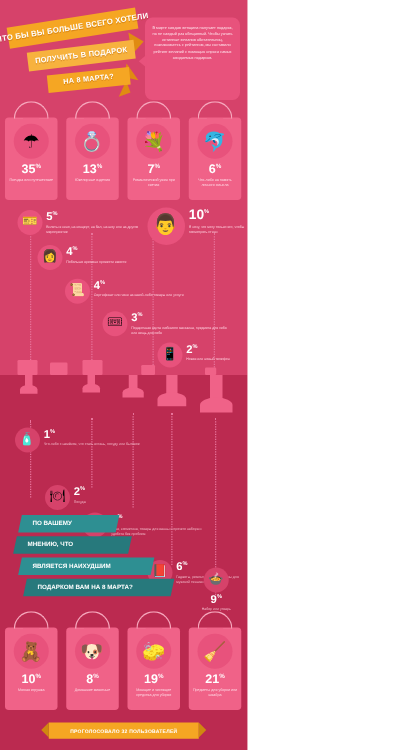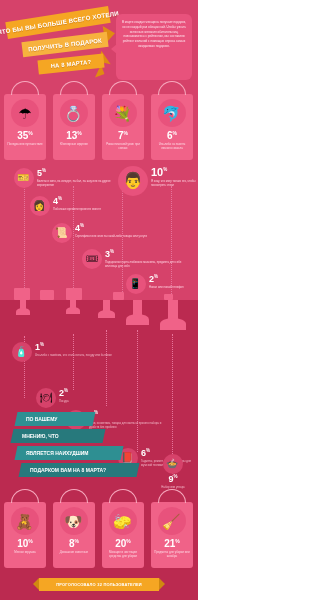--- a/index.html
+++ b/index.html
@@ -517,21 +517,21 @@
       </div>
     <div class="pct"><span>8</span><sup>%</sup></div>
     <div class="lbl">Домашние животные</div>
   </div>
 
   <div class="bcard" id="bcard-3">
     <div class="handle"></div>
     <div class="circ">
         <span>🧽</span>
       </div>
-    <div class="pct"><span>20</span><sup>%</sup></div>
+    <div class="pct"><span>19</span><sup>%</sup></div>
     <div class="lbl">Моющие и чистящие средства для уборки</div>
   </div>
 
   <div class="bcard" id="bcard-4">
     <div class="handle"></div>
     <div class="circ">
         <span>🧹</span>
       </div>
     <div class="pct"><span>21</span><sup>%</sup></div>
     <div class="lbl">Предметы для уборки или швабра</div>

